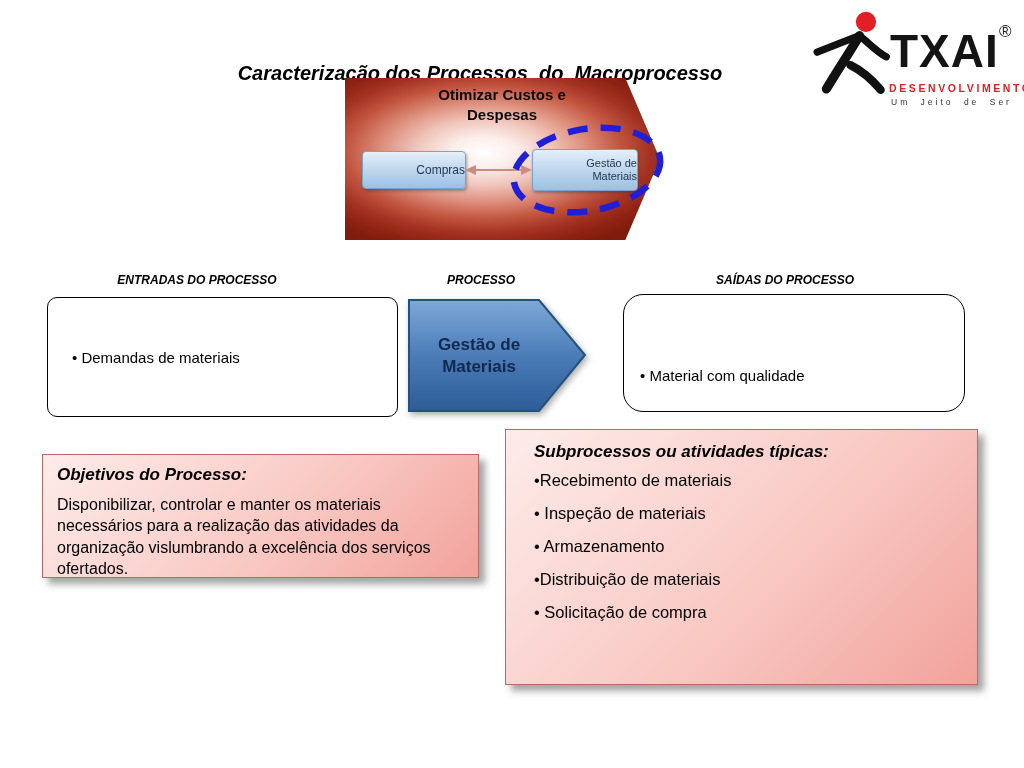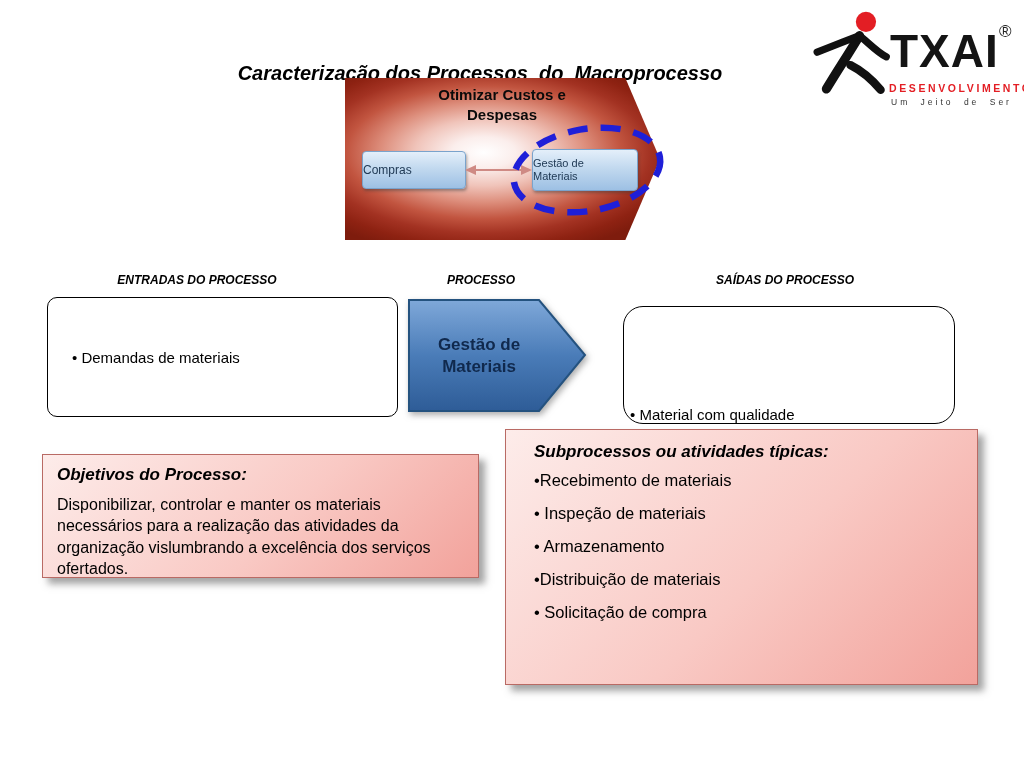--- a/index.html
+++ b/index.html
@@ -28,38 +28,38 @@
       #ffffff 0%,#fbeeec 15%,#f0c4ba 32%,#dd8e7c 48%,#c25540 64%,#a33222 78%,#8e2212 90%,#7e1c0d 100%);
   }
   .macro-title{
     position:absolute;left:16px;top:7px;width:282px;text-align:center;
     font-weight:bold;font-size:15px;line-height:20px;color:#0a0a0a;
   }
   .mini-box{
     position:absolute;border:1px solid #7aa3cc;border-radius:4px;
     background:linear-gradient(to bottom,#e4effa 0%,#c2d9ef 45%,#9dc0e4 100%);
     box-shadow:1px 2px 3px rgba(60,60,60,.45);
-    display:flex;flex-direction:column;align-items:flex-start;justify-content:center;
+    display:flex;flex-direction:column;align-items:flex-end;justify-content:center;
     color:#203a55;text-align:center;
   }
   .mini-box.left{left:17px;top:73px;width:102px;height:36px;font-size:12px;}
   .mini-box.right{left:187px;top:71px;width:104px;height:40px;font-size:11px;line-height:13px;}
   .macro-overlay{position:absolute;left:0;top:0;width:332px;height:164px;pointer-events:none;}
   
   .col-header{position:absolute;top:273px;width:220px;text-align:center;font-size:12px;font-weight:bold;font-style:italic;}
   .col-header.inputs{left:87px;}
   .col-header.process{left:371px;}
   .col-header.outputs{left:675px;}
   
   .io-box{
     position:absolute;background:#fff;border:1.6px solid #000;border-radius:20px;
     display:flex;align-items:center;font-size:15px;
   }
   .io-box.inputs{left:47px;top:297px;width:325px;height:118px;padding-left:24px;border-radius:10px;}
-  .io-box.outputs{left:623px;top:294px;width:324px;height:116px;padding-left:6px;align-items:flex-end;margin-top:12px;}
+  .io-box.outputs{left:623px;top:294px;width:324px;height:116px;padding-left:16px;align-items:center;}
   .io-box.outputs .io-text{margin-top:44px;}
   
   .process-arrow{position:absolute;left:408px;top:299px;width:180px;height:114px;filter:drop-shadow(2px 3px 3px rgba(90,90,90,.5));}
   .process-arrow-label{
     position:absolute;left:0;top:0;width:142px;height:113px;
     display:flex;flex-direction:column;align-items:center;justify-content:center;
     font-weight:bold;font-size:17px;line-height:22px;color:#10294d;text-align:center;
   }
   
   .pink-box{

